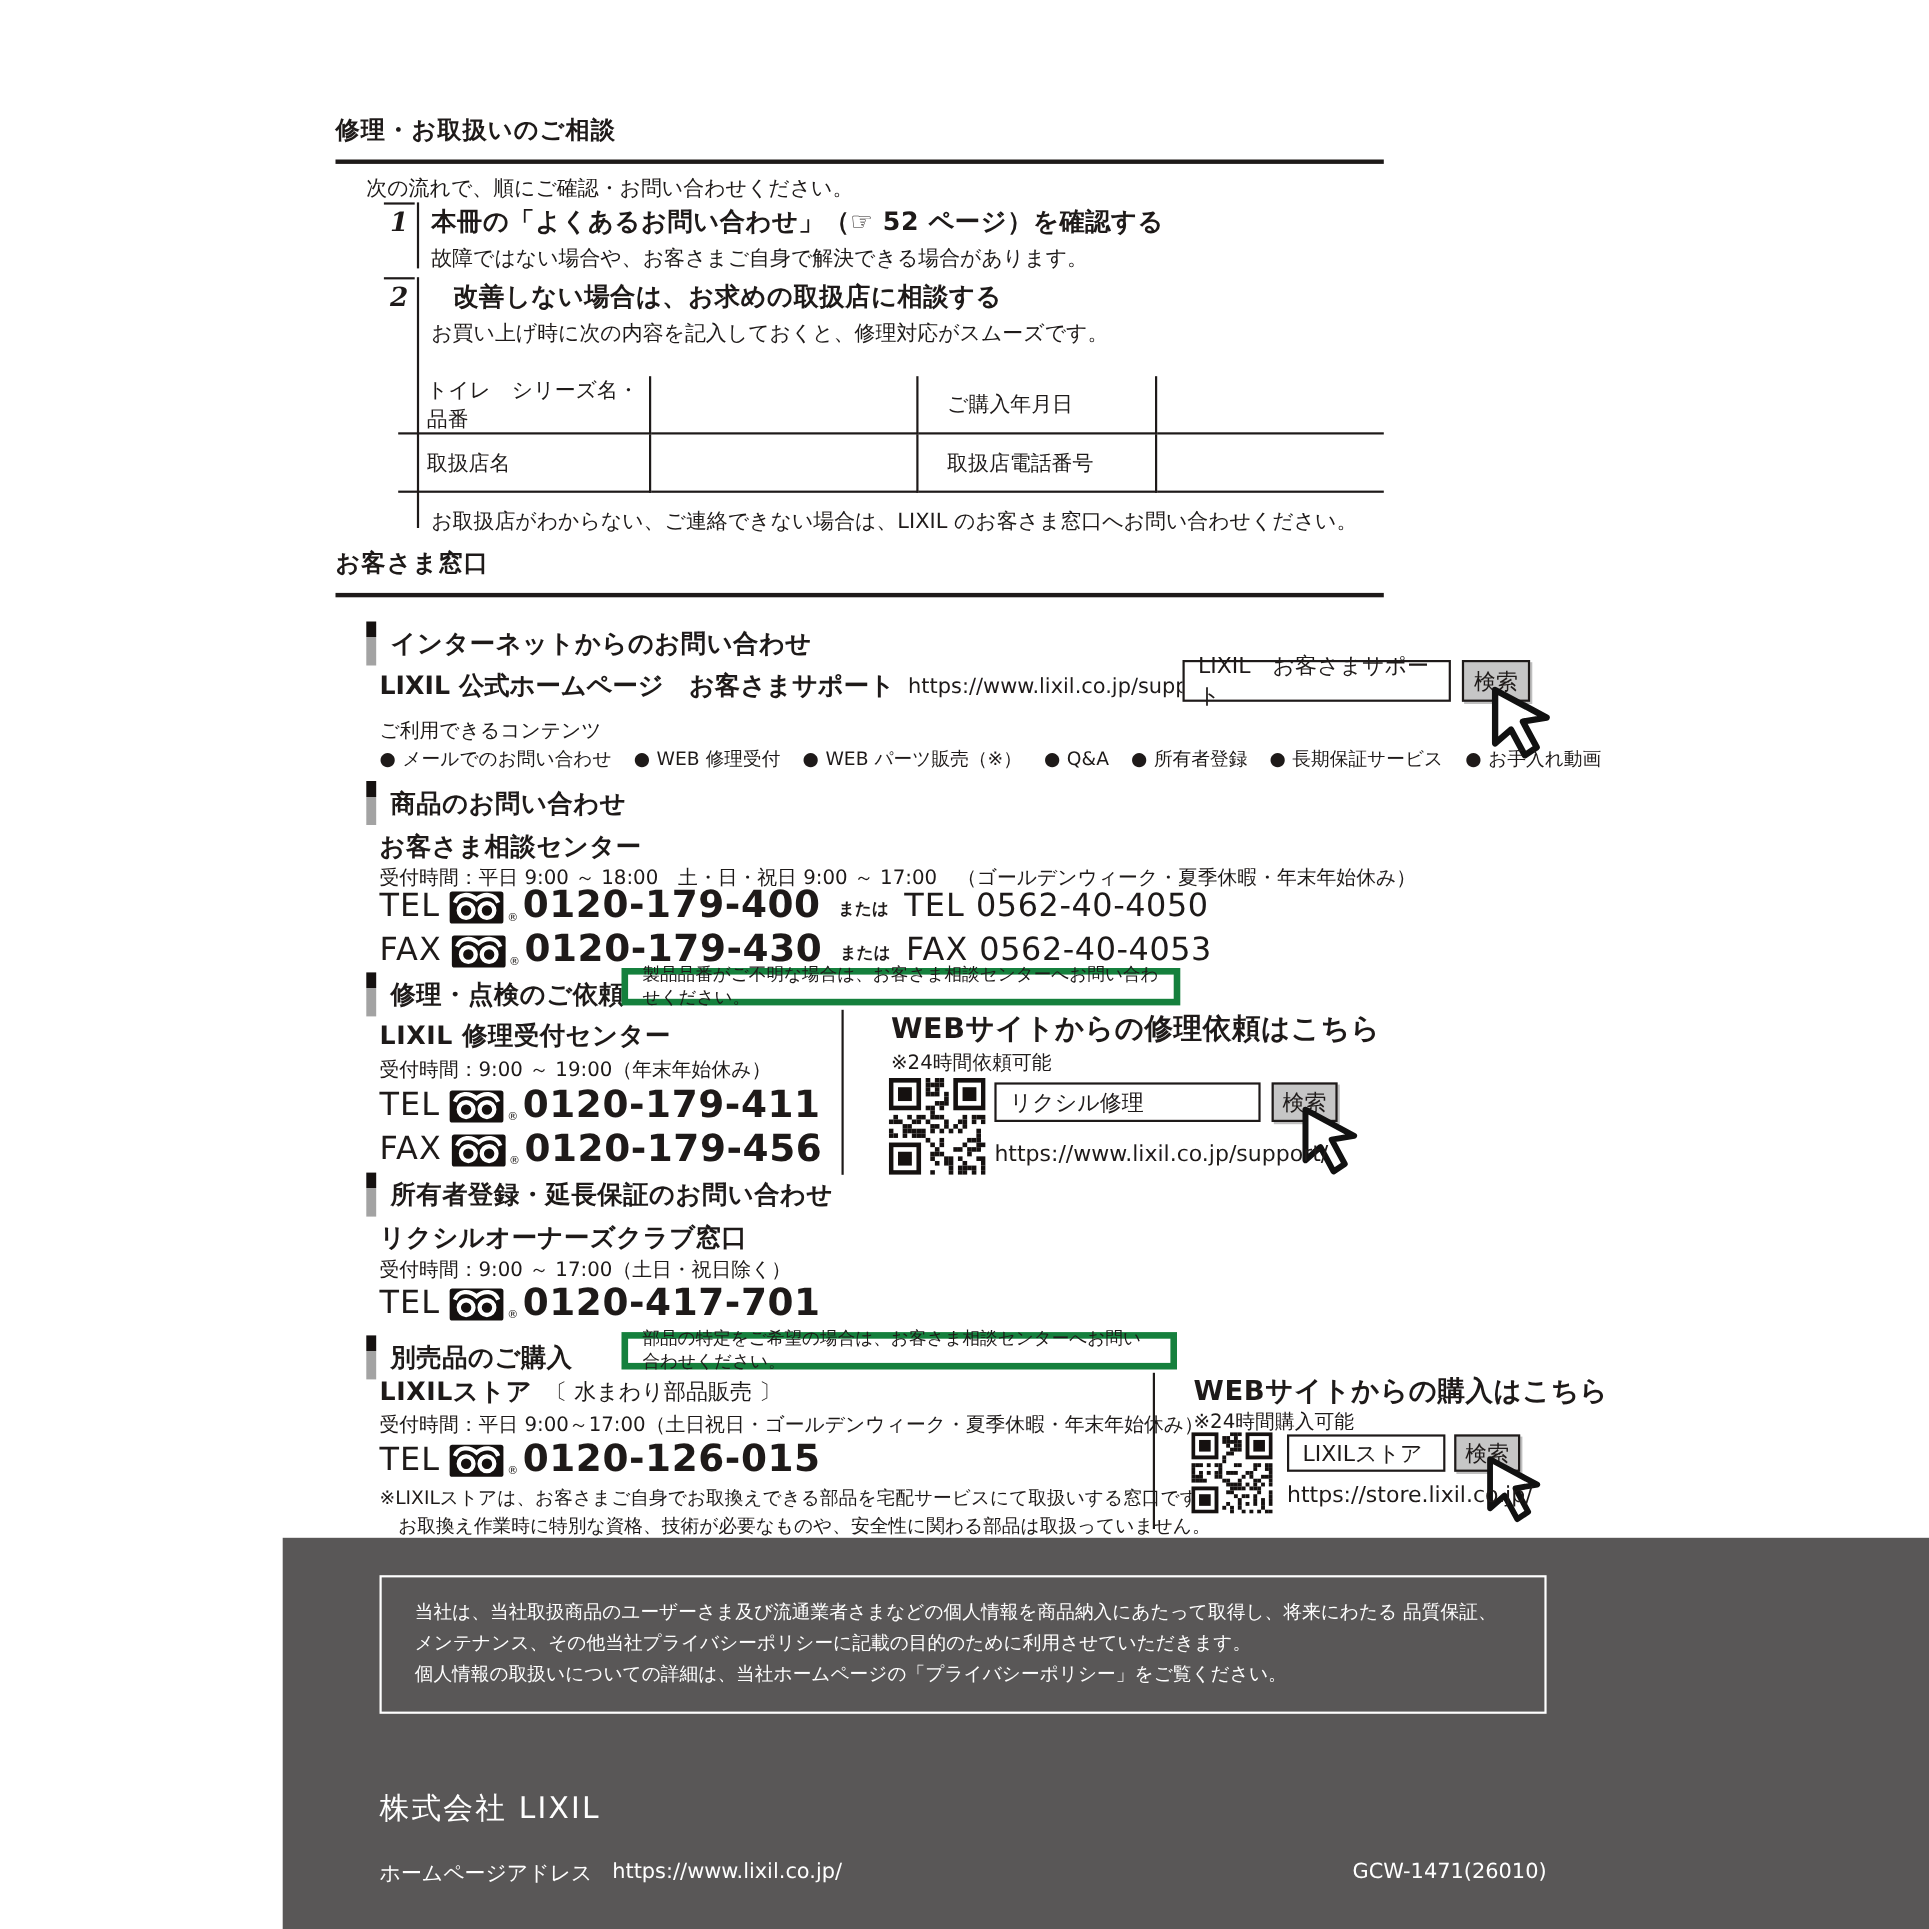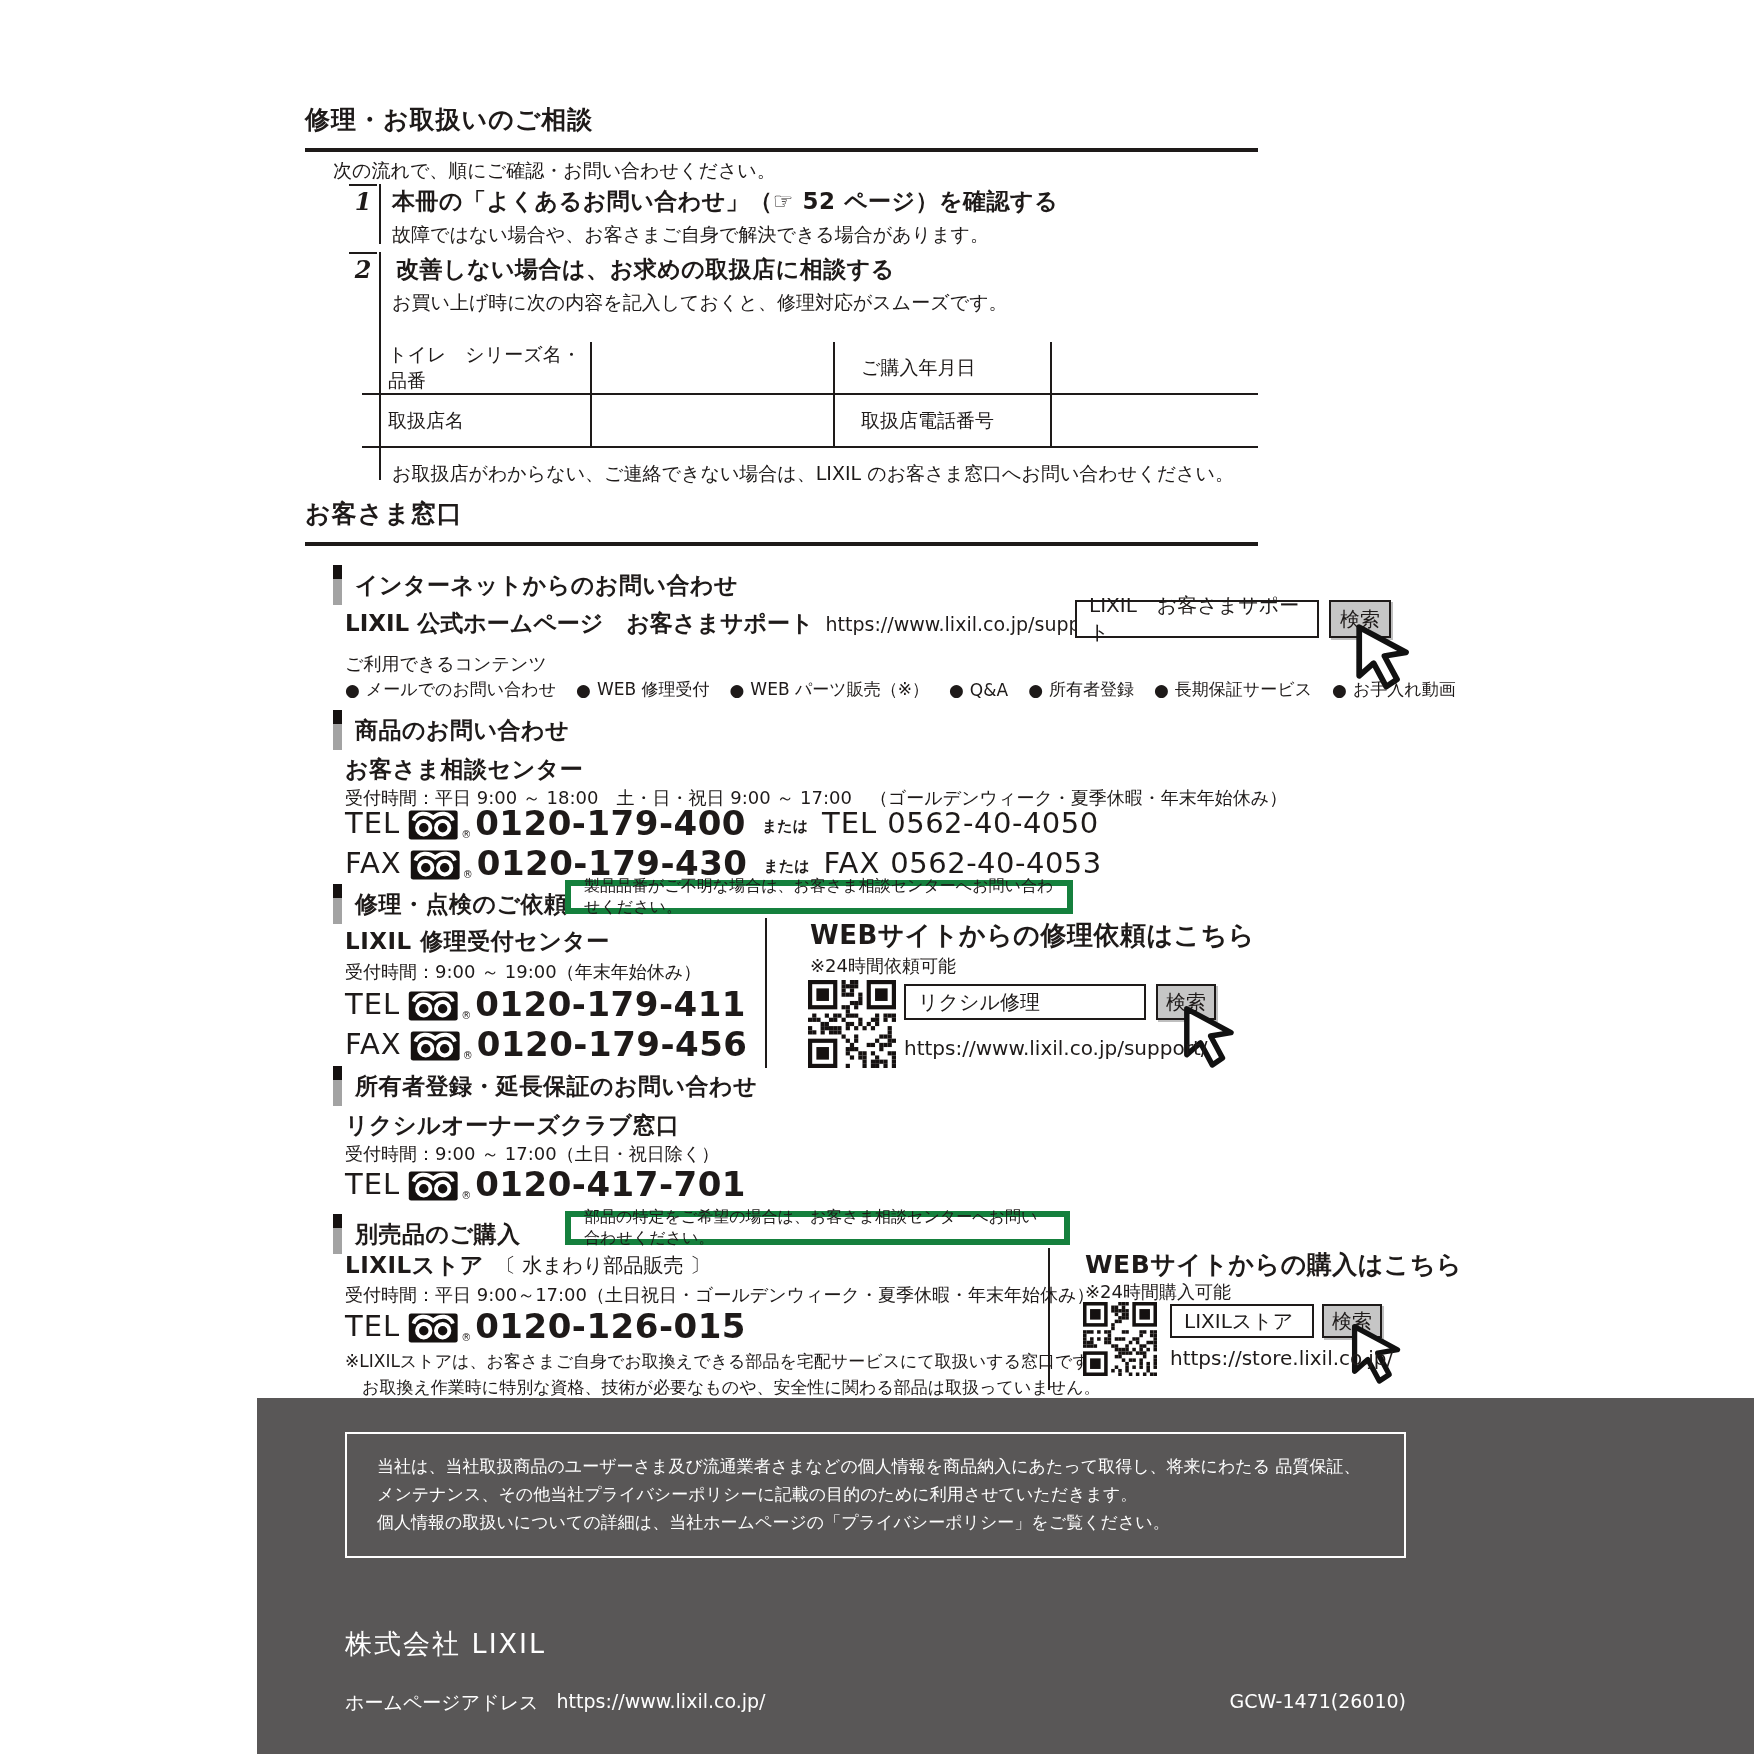--- a/index.html
+++ b/index.html
@@ -3,21 +3,21 @@
 <meta charset="utf-8">
 <style>
   html,body{margin:0;padding:0;}
   body{
     width:1754px;height:1754px;position:relative;background:#ffffff;
     font-family:"DejaVu Sans","Liberation Sans",sans-serif;color:#1e1a19;
     overflow:hidden;
   }
   .abs{position:absolute;}
   
-  .sec-title{font-size:25px;font-weight:bold;letter-spacing:1px;
+  .sec-title{font-size:22px;font-weight:bold;letter-spacing:1px;
     width:953px;padding-bottom:12px;border-bottom:4px solid #1e1a19;}
   .intro{font-size:19px;}
   
   .step-numbox{position:absolute;width:28px;text-align:center;border-top:2px solid #1e1a19;
     font-family:"DejaVu Serif","Liberation Serif",serif;font-style:italic;font-weight:bold;font-size:24px;padding-top:1px;}
   .step-rail{position:absolute;width:2px;background:#1e1a19;}
   .step-title{font-size:23px;font-weight:bold;letter-spacing:0.5px;}
   .step-desc{font-size:19px;}
   
   .fill-table{position:absolute;display:grid;grid-template-columns:230px 243px 217px 206px;grid-auto-rows:53px;}
@@ -73,21 +73,21 @@
 <div class="abs sec-title" style="left:305px;top:103px;">修理・お取扱いのご相談</div>
 <div class="abs intro" style="left:333px;top:158px;">次の流れで、順にご確認・お問い合わせください。</div>
 
 <div class="step-numbox" style="left:349px;top:184px;">1</div>
 <div class="step-rail" style="left:379px;top:184px;height:60px;"></div>
 <div class="abs step-title" style="left:392px;top:186px;">本冊の「よくあるお問い合わせ」（☞ 52 ページ）を確認する</div>
 <div class="abs step-desc" style="left:392px;top:222px;">故障ではない場合や、お客さまご自身で解決できる場合があります。</div>
 
 <div class="step-numbox" style="left:349px;top:252px;">2</div>
 <div class="step-rail" style="left:379px;top:252px;height:228px;"></div>
-<div class="abs step-title" style="left:396px;top:254px;text-align:center;">改善しない場合は、お求めの取扱店に相談する</div>
+<div class="abs step-title" style="left:412px;top:254px;text-align:center;">改善しない場合は、お求めの取扱店に相談する</div>
 <div class="abs step-desc" style="left:392px;top:290px;">お買い上げ時に次の内容を記入しておくと、修理対応がスムーズです。</div>
 
 <div class="fill-table" style="left:362px;top:342px;">
   <div class="cell vline">トイレ　シリーズ名・品番</div>
   <div class="cell vline"></div>
   <div class="cell vline">ご購入年月日</div>
   <div class="cell"></div>
   <div class="cell vline">取扱店名</div>
   <div class="cell vline"></div>
   <div class="cell vline">取扱店電話番号</div>

